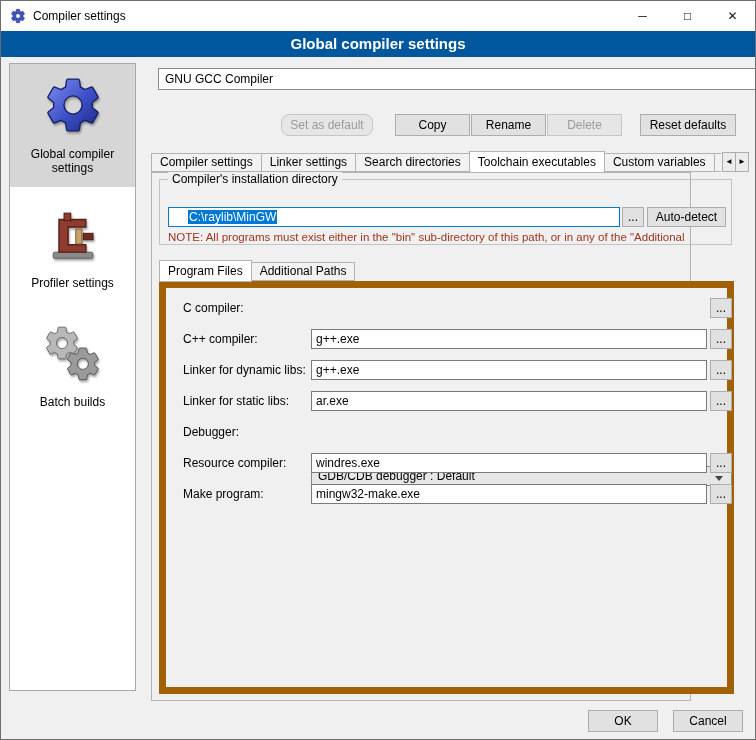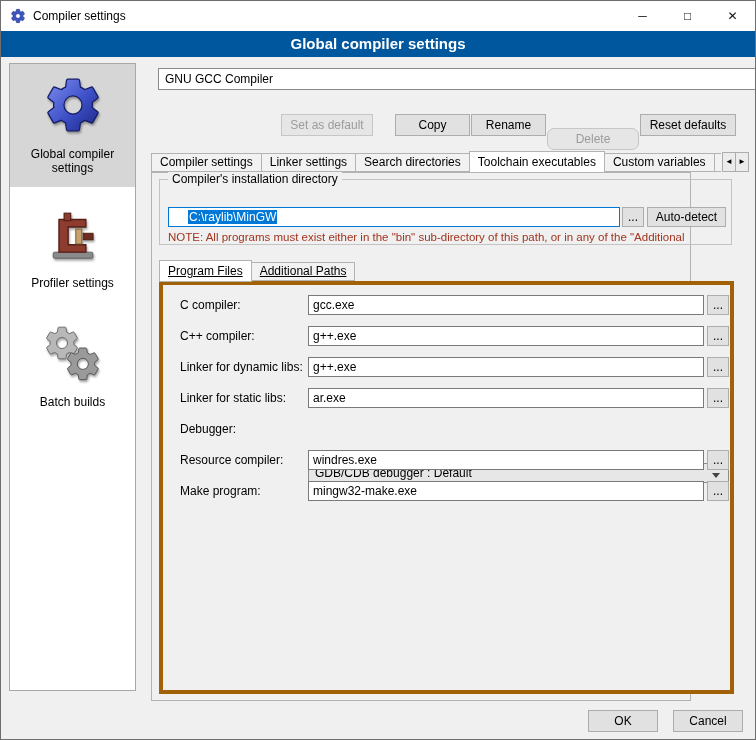--- a/index.html
+++ b/index.html
@@ -75,23 +75,23 @@
   .gb-legend { position:absolute; top:-8px; left:8px; background:#f0f0f0; padding:0 4px;
                font-size:12px; white-space:nowrap; }
   .dir-input { position:absolute; left:8px; top:27px; width:452px; height:20px;
                background:#fff; border:1px solid #0078d7; display:flex; align-items:center;
                padding:0 3px; cursor:text; }
   .dir-sel { background:#0078d7; color:#fff; font-size:12px; padding:0 1px; white-space:nowrap;margin-left:16px; }
   .note { position:absolute; left:8px; top:51px; font-size:11.5px; color:#a0341f;
           white-space:nowrap; }
 
   
-  .tabstrip.inner { left:7px; top:86px; width:560px;text-decoration:underline; }
+  .tabstrip.inner { left:7px; top:86px; width:560px; }
   .panel-inner { position:absolute; left:7px; top:108px; width:575px; height:413px;
-                 border:4px solid #a16207; background:#f0f0f0; }
+                 border:7px solid #a16207; background:#f0f0f0; }
 
   
   .row-label { position:absolute; left:17px; height:20px; line-height:20px; font-size:12px;
                white-space:nowrap; }
   .row-input { position:absolute; left:145px; width:396px; height:20px;
                border:1px solid #7a7a7a; background:#fff; font-size:12px;
                font-family:inherit; padding:0 4px; }
   .row-browse { position:absolute; left:544px; width:22px; height:20px; }
   .row-combo { left:145px; width:421px; height:20px; }
 
@@ -174,24 +174,24 @@
         </span>
         <span class="side-label">Batch builds</span>
       </div>
     </div>
 
     <span class="flabel" style="left:157px; top:9px;">Selected compiler</span>
     <div class="combo" style="left:157px; top:11px; width:633px;">
       <span>GNU GCC Compiler</span>
     </div>
 
-    <button class="btn" style="left:280px; top:57px; width:92px;" disabled="">Set as default</button>
+    <button class="btn" style="left:280px; top:57px; width:92px;border-radius:8px;" disabled="">Set as default</button>
     <button class="btn" style="left:394px; top:57px; width:75px;">Copy</button>
     <button class="btn" style="left:470px; top:57px; width:75px;">Rename</button>
-    <button class="btn" style="left:546px; top:71px; width:92px;border-radius:7px;" disabled="">Delete</button>
+    <button class="btn" style="left:546px; top:57px; width:75px;" disabled="">Delete</button>
     <button class="btn" style="left:639px; top:57px; width:96px;">Reset defaults</button>
 
     <div class="tabstrip">
       <div class="tab">Compiler settings</div>
       <div class="tab">Linker settings</div>
       <div class="tab">Search directories</div>
       <div class="tab active">Toolchain executables</div>
       <div class="tab">Custom variables</div>
       <div class="tab">Builc</div>
     </div>
@@ -213,21 +213,20 @@
       </div>
 
       <div class="tabstrip inner">
         <div class="tab active">Program Files</div>
         <div class="tab">Additional Paths</div>
       </div>
 
       <div class="panel-inner">
 
         <span class="row-label" style="top:10px;">C compiler:</span>
-        <input class="row-input" style="top: 10px;" value="gcc.exe">
         <button class="btn row-browse" style="top:10px;">...</button>
 
         <span class="row-label" style="top:41px;">C++ compiler:</span>
         <input class="row-input" style="top: 41px;" value="g++.exe">
         <button class="btn row-browse" style="top:41px;">...</button>
 
         <span class="row-label" style="top:72px;">Linker for dynamic libs:</span>
         <input class="row-input" style="top: 72px;" value="g++.exe">
         <button class="btn row-browse" style="top:72px;">...</button>
 

